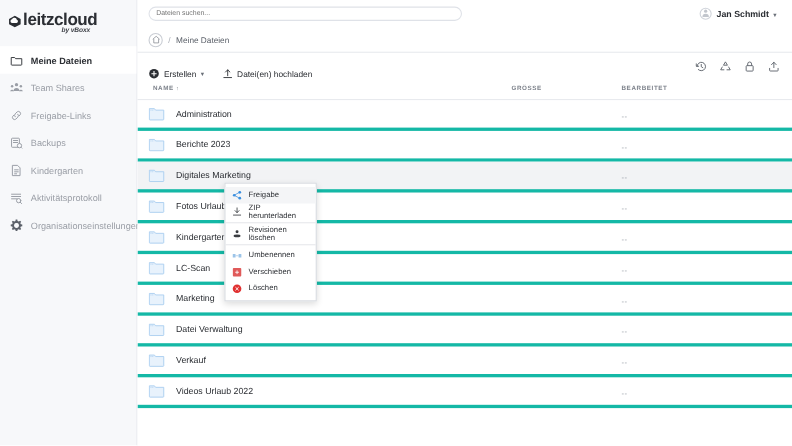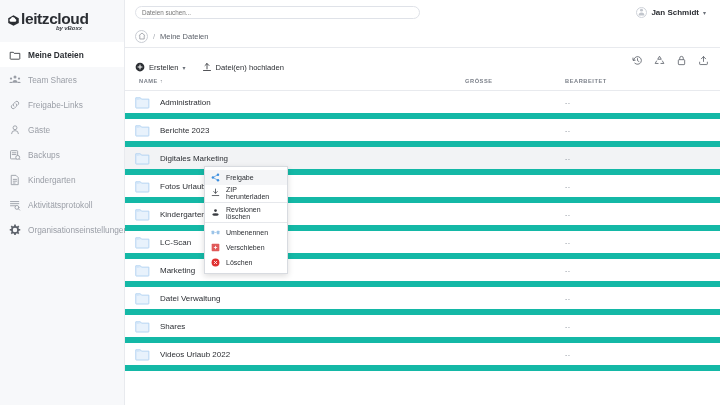--- a/index.html
+++ b/index.html
@@ -108,23 +108,23 @@
     font-size: 5.7px; color: #7c818a; letter-spacing: 0.55px;
     font-weight: bold;
   }
   .col-name { flex: 1; padding-left: 4px; display: flex; align-items: center; gap: 2px; cursor:pointer;}
   .col-size { width: 100px; flex: 0 0 100px; }
   .col-mod  { width: 145px; flex: 0 0 145px; }
   .sort-arrow { font-size: 5px; }
 
   .rows { flex: 1; overflow: hidden; }
   .row {
-    display: flex; 
+    display: flex; align-items: center;
     height: 28px; padding: 0 10px;
-    border-bottom: 6px solid #14b8a6;
+    border-bottom: 3px solid #14b8a6;
     cursor: pointer;
   }
   .row.selected { background: #f2f3f5; }
   .row .col-name { font-size: 8px; color: #2b2e33; gap: 10px; padding-left: 0; }
   .folder-ico { width: 15px; height: 13px; flex: 0 0 15px; }
   .dash { font-size: 7px; color: #9aa0a8; letter-spacing: 0.5px; }
 
   
   .ctxmenu {
     position: absolute; left: 204px; top: 166px;
@@ -188,29 +188,20 @@
       <div class="nav-item">
         <span class="nav-ico">
           <svg viewBox="0 0 16 16" width="12" height="12" fill="none" stroke="#9a9ea6" stroke-width="1.2" stroke-linecap="round">
             <path d="M6.4 9.6 a2.6 2.6 0 0 1 0 -3.6 l2.5 -2.5 a2.6 2.6 0 0 1 3.6 3.6 l-1.2 1.2"></path>
             <path d="M9.6 6.4 a2.6 2.6 0 0 1 0 3.6 l-2.5 2.5 a2.6 2.6 0 0 1 -3.6 -3.6 l1.2 -1.2"></path>
           </svg>
         </span>
         <span>Freigabe-Links</span>
       </div>
 
-      <div class="nav-item">
-        <span class="nav-ico">
-          <svg viewBox="0 0 16 16" width="12" height="12" fill="none" stroke="#9a9ea6" stroke-width="1.2">
-            <circle cx="8" cy="5" r="2.6"></circle>
-              <path d="M3.4 13.4 a4.6 4.6 0 0 1 9.2 0"></path>
-          </svg>
-        </span>
-        <span>Gäste</span>
-      </div>
 
       <div class="nav-item">
         <span class="nav-ico">
           <svg viewBox="0 0 16 16" width="12" height="12" fill="none" stroke="#9a9ea6" stroke-width="1.2">
             <rect x="2" y="2.2" width="9.5" height="11" rx="1"></rect>
             <path d="M3.8 5 h6 M3.8 7.4 h6"></path>
             <circle cx="11.6" cy="11.2" r="2.6" fill="#f7f8fa"></circle>
             <path d="M13.5 13.1 l1.4 1.4"></path>
           </svg>
         </span>
@@ -434,21 +425,21 @@
           </div>
           <div class="col-size"><span class="dash"></span></div>
           <div class="col-mod"><span class="dash">--</span></div>
         </div>
         <div class="row">
           <div class="col-name">
             <span class="folder-ico"><svg viewBox="0 0 20 17" width="15" height="13">
                 <path d="M1 2.2 h6.2 l1.4 1.8 h9.9 v11 a.9 .9 0 0 1 -.9 .9 H1.9 a.9 .9 0 0 1 -.9 -.9 z" fill="#e8f2fc" stroke="#a9cdf0" stroke-width="1.1"></path>
                 <path d="M2.4 4 h4.6" stroke="#a9cdf0" stroke-width="1" stroke-dasharray="1.2 1"></path>
               </svg></span>
-            <span>Shares</span>
+            <span>Verkauf</span>
           </div>
           <div class="col-size"><span class="dash"></span></div>
           <div class="col-mod"><span class="dash">--</span></div>
         </div>
         <div class="row">
           <div class="col-name">
             <span class="folder-ico"><svg viewBox="0 0 20 17" width="15" height="13">
                 <path d="M1 2.2 h6.2 l1.4 1.8 h9.9 v11 a.9 .9 0 0 1 -.9 .9 H1.9 a.9 .9 0 0 1 -.9 -.9 z" fill="#e8f2fc" stroke="#a9cdf0" stroke-width="1.1"></path>
                 <path d="M2.4 4 h4.6" stroke="#a9cdf0" stroke-width="1" stroke-dasharray="1.2 1"></path>
               </svg></span>

